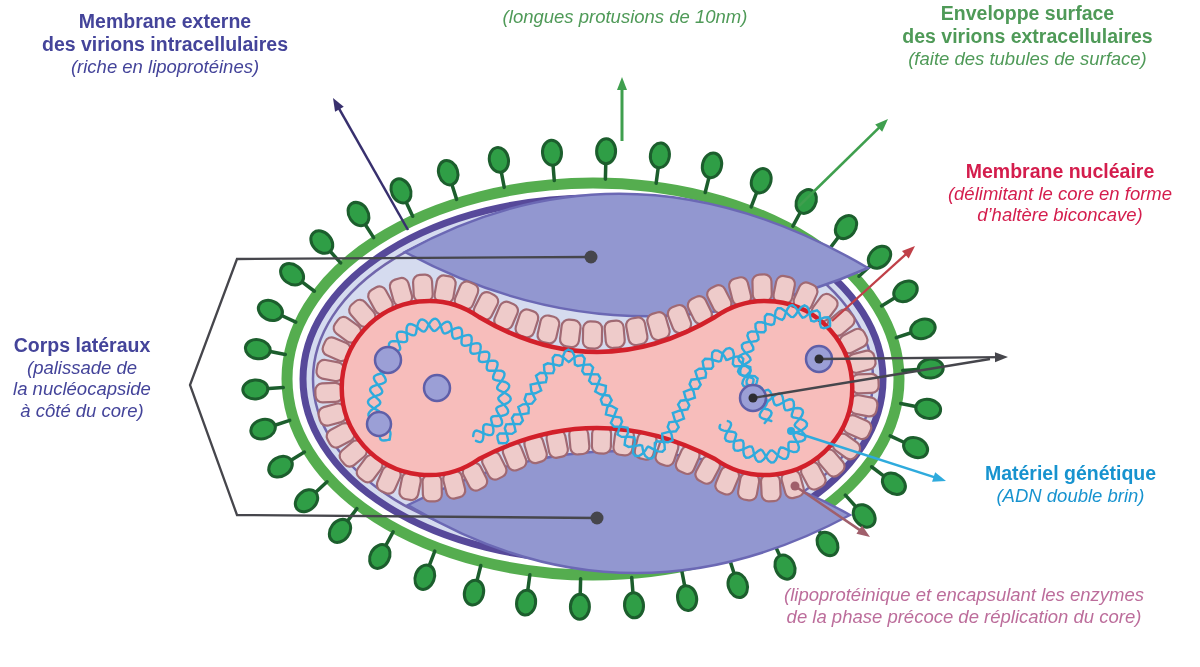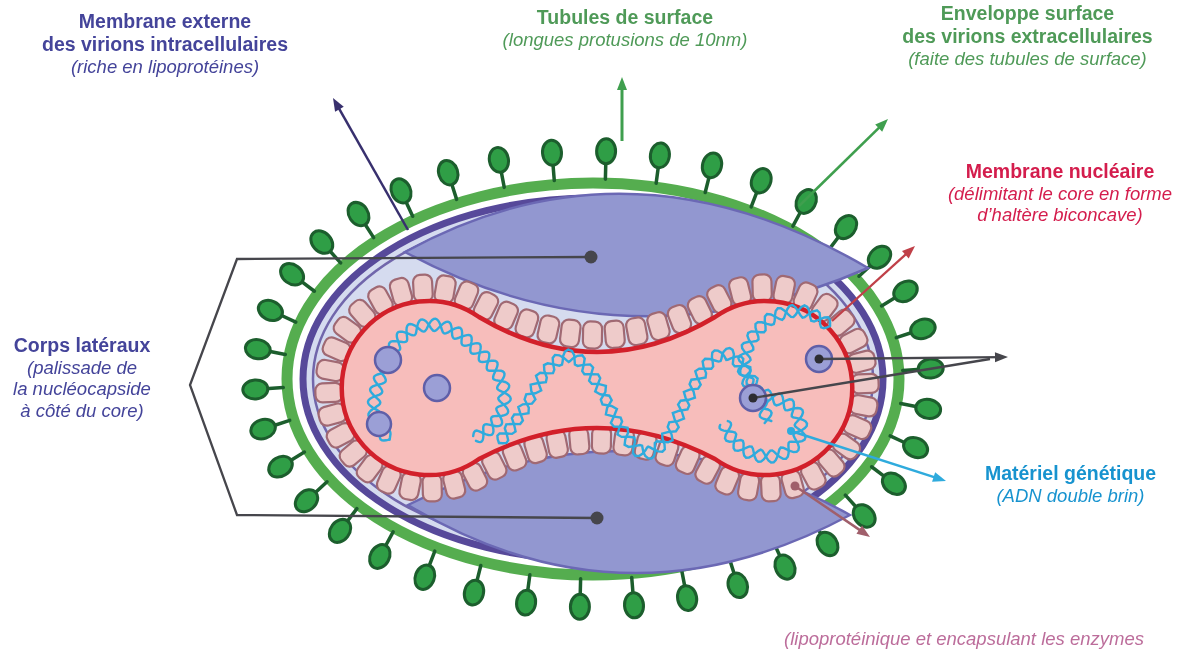--- a/index.html
+++ b/index.html
@@ -11,21 +11,21 @@
   .lbl{position:absolute;text-align:center;line-height:1.17;}
   .lbl .t{font-weight:bold;font-size:19.5px;}
   .lbl .n{font-style:italic;font-size:18.5px;}
   .lbl.left{text-align:left;}
 
   .c-indigo{color:var(--indigo_label);}
   .c-green{color:var(--green_label);}
   .c-red{color:var(--red_label);}
   .c-blue{color:var(--blue_label);}
   .c-pink .t{color:var(--pink_label);}
-  .c-pink .n{color:var(--pink_label_sub);margin-top:44px;}
+  .c-pink .n{color:var(--pink_label_sub);}
 
   .env-ring{fill:#ffffff;stroke:var(--envelope_green);stroke-width:11;}
   .memb-ring{fill:var(--interior_lavender);stroke:var(--membrane_purple);stroke-width:7;}
   .memb-ring-inner{fill:none;stroke:var(--membrane_purple);stroke-width:2.5;opacity:.8;}
   .lens{fill:var(--lens_fill);stroke:var(--lens_outline);stroke-width:2.5;}
   .core{fill:var(--core_fill);stroke:var(--core_outline);stroke-width:4.5;}
   .brick{fill:var(--palisade_fill);stroke:var(--palisade_outline);stroke-width:2.2;}
   .dna{fill:none;stroke:var(--dna_cyan);stroke-width:2.4;stroke-linecap:round;}
   .fibril{fill:var(--fibril_fill);stroke:var(--fibril_outline);stroke-width:2.5;}
   .tub-stem{stroke:var(--tubule_outline);stroke-width:3.5;stroke-linecap:round;}
@@ -225,21 +225,20 @@
       </g>
   </svg>
 
   <div class="lbl c-indigo" style="left:10px;top:10px;width:310px">
     <div class="t">Membrane externe</div>
     <div class="t">des virions intracellulaires</div>
     <div class="n">(riche en lipoprotéines)</div>
   </div>
 
   <div class="lbl c-green" style="left:455px;top:6px;width:340px">
-    <div class="t">Tubules de surface</div>
     <div class="n">(longues protusions de 10nm)</div>
   </div>
 
   <div class="lbl c-green" style="left:855px;top:2px;width:345px">
     <div class="t">Enveloppe surface</div>
     <div class="t">des virions extracellulaires</div>
     <div class="n">(faite des tubules de surface)</div>
   </div>
 
   <div class="lbl c-red" style="left:915px;top:160px;width:290px">
@@ -249,20 +248,21 @@
   </div>
 
 
   <div class="lbl c-blue" style="left:948px;top:462px;width:245px">
     <div class="t">Matériel génétique</div>
     <div class="n">(ADN double brin)</div>
   </div>
 
   <div class="lbl c-pink" style="left:728px;top:584px;width:472px">
     <div class="n">(lipoprotéinique et encapsulant les enzymes</div>
+    <div class="n">de la phase précoce de réplication du core)</div>
   </div>
 
   <div class="lbl c-indigo" style="left:0px;top:334px;width:164px">
     <div class="t">Corps latéraux</div>
     <div class="n">(palissade de</div>
     <div class="n">la nucléocapside</div>
     <div class="n">à côté du core)</div>
   </div>
 
 </div>

